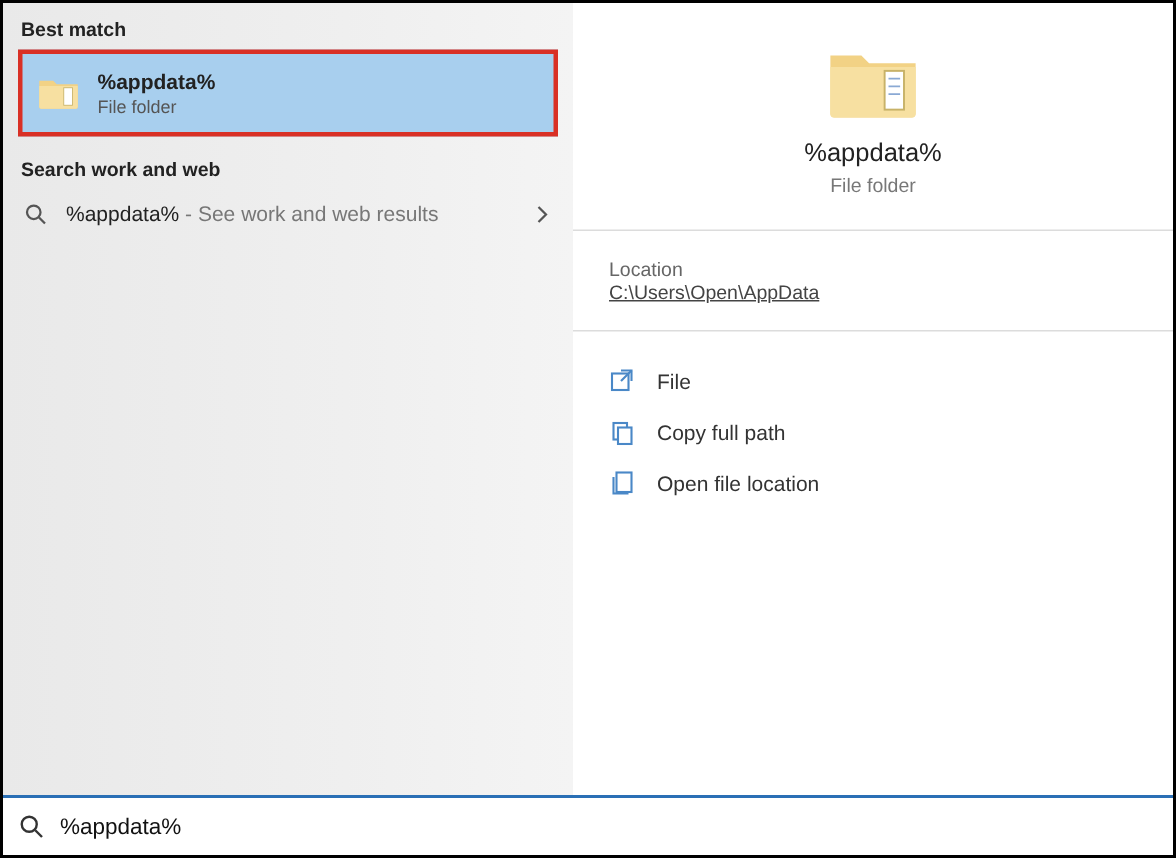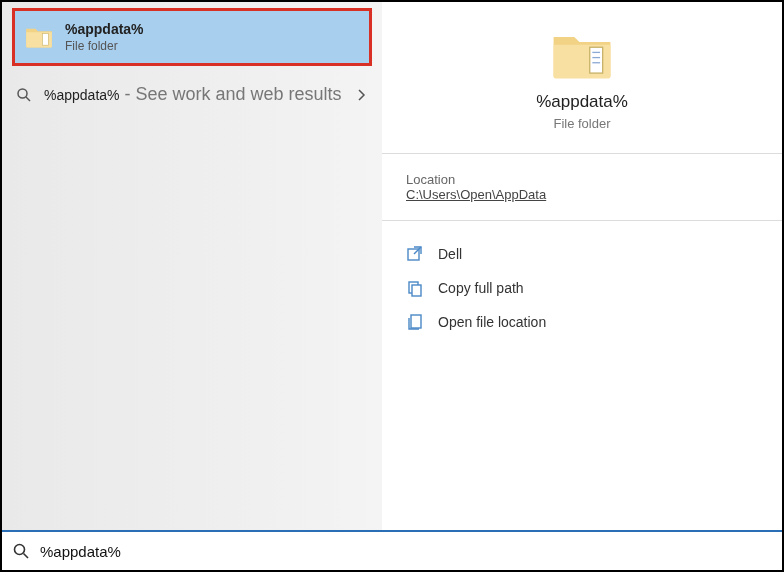--- a/index.html
+++ b/index.html
@@ -44,21 +44,21 @@
 .web-item {
   display: flex;
   align-items: center;
   padding: 10px 14px 10px 14px;
   color: #333;
   justify-content: space-between;
 }
 .web-item-left { display: flex; align-items: center; }
 .search-icon-sm { margin-right: 12px; }
 .web-item .q { font-size: 14px; color: #222; }
-.web-item .hint { font-size: 18px; color: #777; }
+.web-item .hint { font-size: 14px; color: #777; }
 .chev { color: #555; }
 
 .right-panel {
   flex: 1;
   background: #fff;
   display: flex;
   flex-direction: column;
   padding-top: 26px;
 }
 .detail-header {
@@ -93,33 +93,35 @@
   flex: 1; border: none; outline: none; font-size: 15px; color: #111;
   background: transparent;
 }
 </style>
 </head>
 <body>
 
 <div class="app-body">
 
   <div class="left-panel">
+    <div class="section-label">Best match</div>
 
     <div class="best-match-item">
       <svg class="folder-icon-sm" viewBox="0 0 48 40">
         <path d="M2 6 h16 l4 4 h24 v26 a2 2 0 0 1 -2 2 H4 a2 2 0 0 1 -2 -2 Z" fill="#f2d285"></path>
         <path d="M2 12 h44 v24 a2 2 0 0 1 -2 2 H4 a2 2 0 0 1 -2 -2 Z" fill="#f7e0a1"></path>
         <rect x="30" y="14" width="10" height="20" fill="#fff" stroke="#c8b268" stroke-width="1"></rect>
       </svg>
       <div class="best-match-text">
         <div class="title">%appdata%</div>
         <div class="sub">File folder</div>
       </div>
     </div>
 
+    <div class="section-label">Search work and web</div>
 
     <div class="web-item">
       <div class="web-item-left">
         <svg class="search-icon-sm" width="16" height="16" viewBox="0 0 16 16">
           <circle cx="6.5" cy="6.5" r="4.5" fill="none" stroke="#555" stroke-width="1.5"></circle>
           <line x1="10" y1="10" x2="14" y2="14" stroke="#555" stroke-width="1.5"></line>
         </svg>
         <span><span class="q">%appdata%</span><span class="hint"> - See work and web results</span></span>
       </div>
       <svg class="chev" width="12" height="12" viewBox="0 0 12 12">
@@ -147,21 +149,21 @@
       <div class="loc-value">C:\Users\Open\AppData</div>
     </div>
     <div class="divider"></div>
     <div class="actions">
       <div class="action-item">
         <svg class="action-icon" viewBox="0 0 18 18">
           <rect x="2" y="4" width="11" height="11" fill="none" stroke="#4a88c7" stroke-width="1.4"></rect>
           <path d="M8 2 h7 v7" fill="none" stroke="#4a88c7" stroke-width="1.4"></path>
           <path d="M15 2 L8 9" fill="none" stroke="#4a88c7" stroke-width="1.4"></path>
         </svg>
-        <span>Dell</span>
+        <span>File</span>
       </div>
       <div class="action-item">
         <svg class="action-icon" viewBox="0 0 18 18">
           <rect x="3" y="3" width="9" height="11" fill="none" stroke="#4a88c7" stroke-width="1.4"></rect>
           <rect x="6" y="6" width="9" height="11" fill="#fff" stroke="#4a88c7" stroke-width="1.4"></rect>
         </svg>
         <span>Copy full path</span>
       </div>
       <div class="action-item">
         <svg class="action-icon" viewBox="0 0 18 18">

